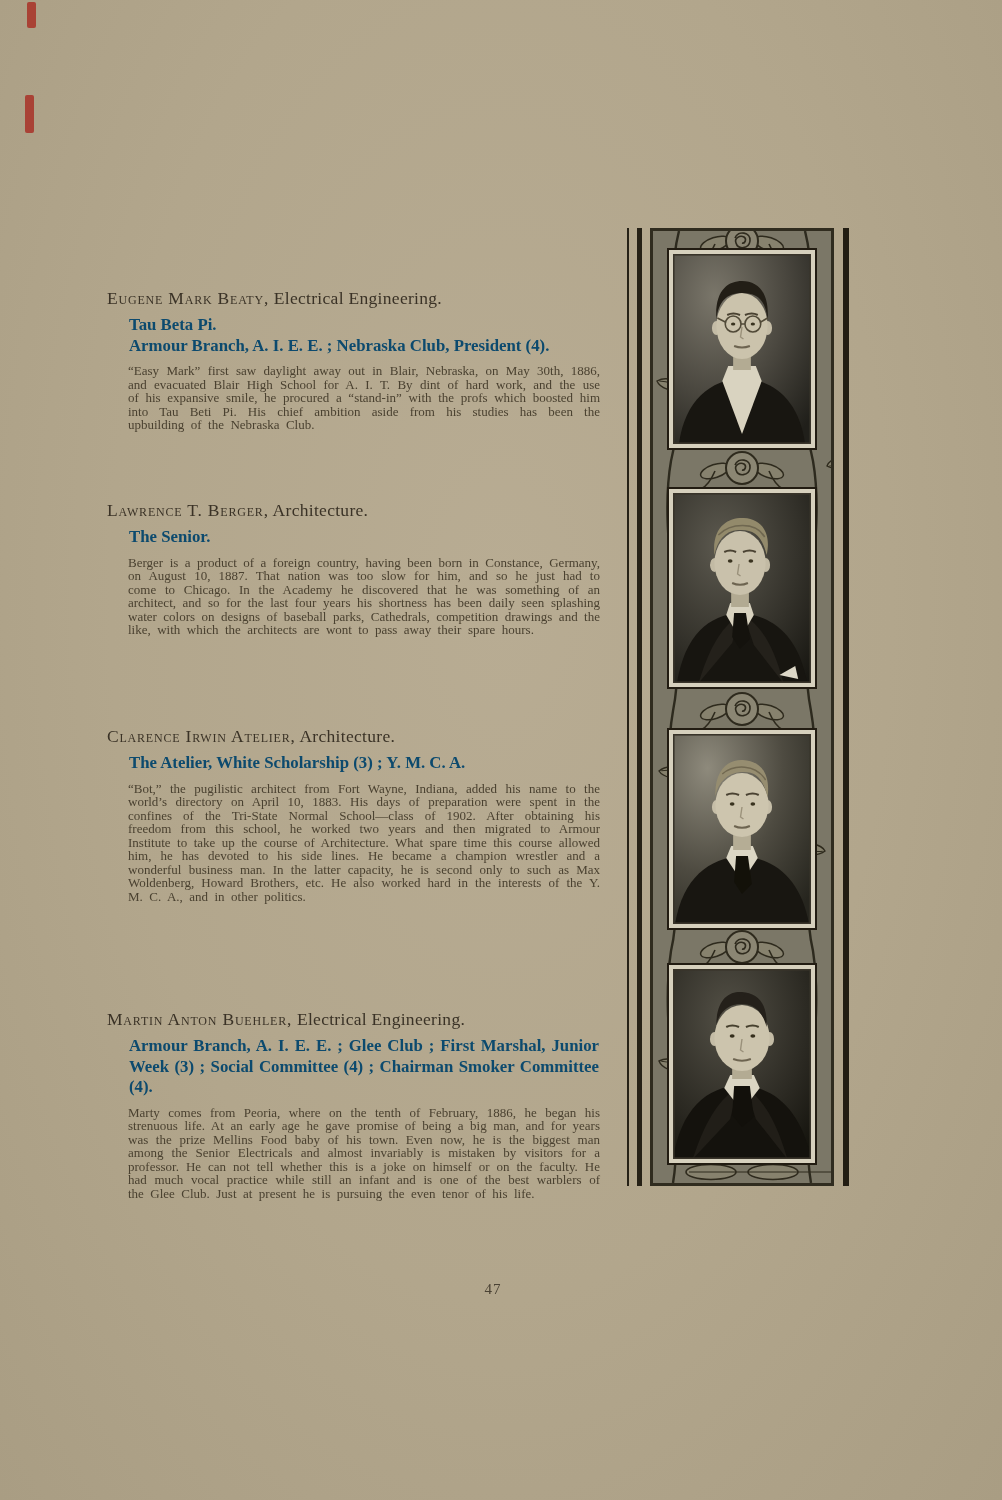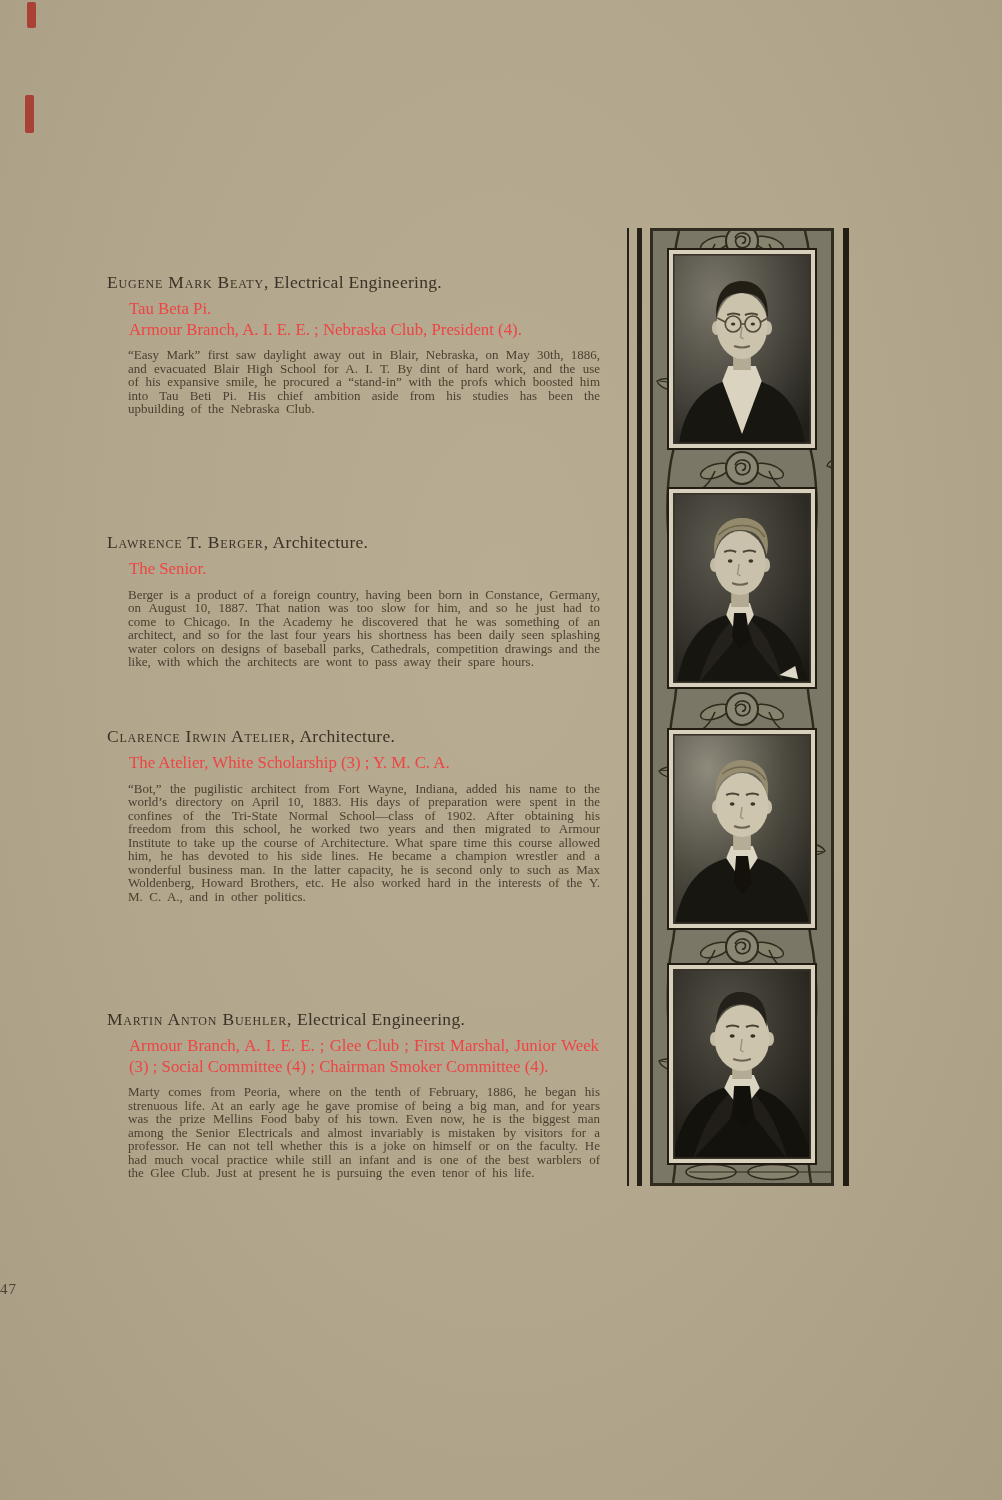--- a/index.html
+++ b/index.html
@@ -8,27 +8,27 @@
     background:radial-gradient(ellipse at 50% 40%, #b8ac93 0%, #b2a68c 55%, #a99d83 100%);
     font-family:"Liberation Serif", serif;
   }
   .red-mark{position:absolute;background:#a8342a;border-radius:2px;opacity:.88;}
   .red-mark.m1{left:27px;top:2px;width:9px;height:26px;}
   .red-mark.m2{left:25px;top:95px;width:9px;height:38px;}
 
   .entry{position:absolute;left:107px;width:497px;color:#463d2c;}
   .heading{font-size:17.5px;color:#3a3226;letter-spacing:.3px;}
   .heading .name{font-variant:small-caps;letter-spacing:.8px;}
-  .affs{margin:6px 0 0 22px;font-size:16.8px;line-height:20.5px;color:#ef4444;
-        width:470px;text-align:justify;}
+  .affs{margin:6px 0 0 22px;font-size:16.8px;line-height:20.5px;color:#0c4a6e;
+        width:470px;text-align:justify;font-weight:bold;}
   .bio{margin:8px 0 0 21px;width:472px;font-size:13px;line-height:13.5px;
        text-align:justify;word-spacing:3.2px;color:#4a4130;}
-  .e1{top:272px;} .e2{top:532px;} .e3{top:726px;} .e4{top:1009px;}
-
-  .page-number{position:absolute;top:1281px;left:0;width:954px;text-align:left;
+  .e1{top:288px;} .e2{top:500px;} .e3{top:726px;} .e4{top:1009px;}
+
+  .page-number{position:absolute;top:1281px;left:16px;width:954px;text-align:center;
     font-size:15px;color:#4a4234;letter-spacing:1px;}
 
   
   .strip{position:absolute;left:625px;top:228px;width:225px;height:958px;}
   .rule{position:absolute;top:0;height:100%;background:#262116;}
   .rule.a{left:2px;width:2px;}
   .rule.b{left:12px;width:5px;}
   .rule.c{left:218px;width:6px;background:#221d12;}
   .panel{position:absolute;left:25px;top:0;width:184px;height:958px;
     background:#7b7767;border:3px solid #302c1f;box-sizing:border-box;}

